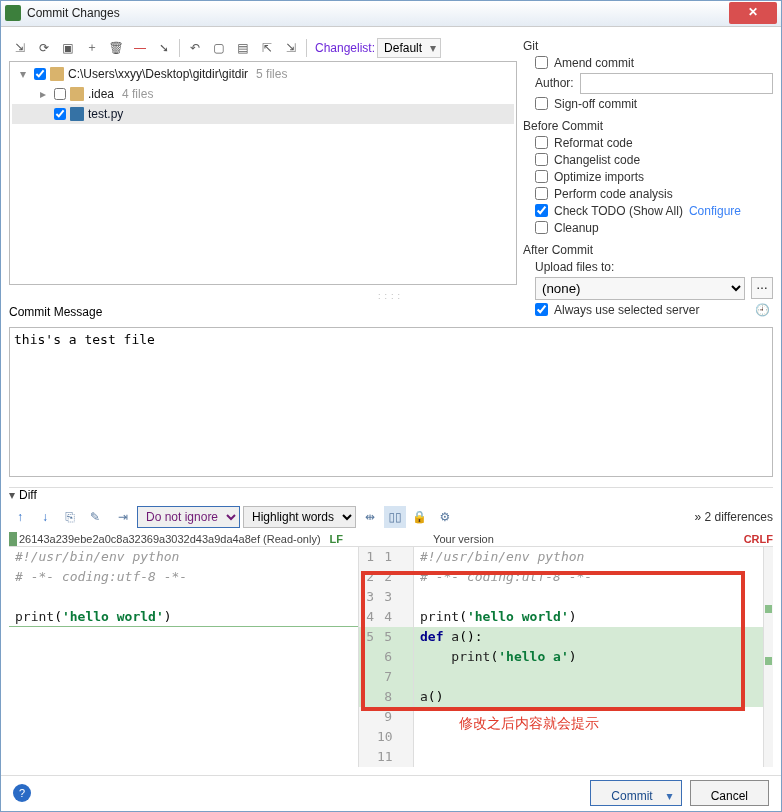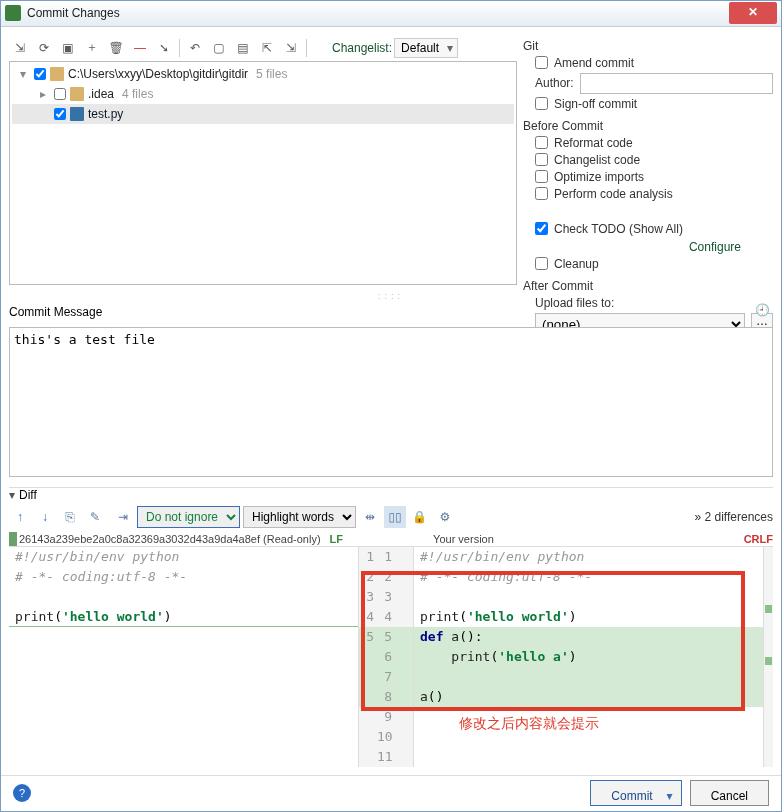--- a/index.html
+++ b/index.html
@@ -8,21 +8,21 @@
 .titlebar { height: 28px; background: linear-gradient(#fff,#e5ecf4); display: flex; align-items: center; padding: 0 4px; border-bottom: 1px solid #ccc; }
 .titlebar .icon { width: 16px; height: 16px; background: #3c7f3c; border-radius: 2px; margin-right: 6px; }
 .titlebar .title { flex: 1; font-size: 12px; color: #222; }
 .titlebar .close { width: 48px; height: 22px; background: #d94f4f; color: #fff; text-align: center; line-height: 20px; border-radius: 2px; font-weight: bold; cursor: pointer; }
 .content { flex: 1; display: flex; flex-direction: column; padding: 8px; gap: 6px; }
 .top-row { display: flex; gap: 6px; height: 250px; }
 .left-top { flex: 1; display: flex; flex-direction: column; }
 .toolbar { display: flex; align-items: center; gap: 2px; padding: 2px 0; }
 .toolbar .tb { width: 22px; height: 22px; display: flex; align-items: center; justify-content: center; color: #5a5a5a; cursor: pointer; border-radius: 2px; }
 .toolbar .sep { width: 1px; height: 18px; background: #ccc; margin: 0 2px; }
-.toolbar .cl-label { margin-left: 21px; color: #14532d; }
+.toolbar .cl-label { margin-left: 4px; color: #6d28d9; }
 .toolbar .cl-select { border: 1px solid #ccc; background: #f7f7f7; padding: 2px 18px 2px 6px; cursor: pointer; position: relative; }
 .toolbar .cl-select::after { content: "▾"; position: absolute; right: 4px; color: #666; }
 .tree { flex: 1; border: 1px solid #bbb; background: #fff; overflow: auto; padding: 2px; }
 .tree-row { display: flex; align-items: center; height: 20px; gap: 4px; }
 .tree-row.sel { background: #e8e8e8; }
 .tree-row .ind { display: inline-block; }
 .tree-row .arrow { width: 10px; color: #888; cursor: pointer; }
 .tree-row .cb { width: 12px; height: 12px; }
 .tree-row .fi { width: 14px; height: 14px; }
 .tree-row .fi.folder { background: #d9b36c; border-radius: 1px; }
@@ -30,32 +30,32 @@
 .tree-row .txt { color: #222; }
 .tree-row .meta { color: #999; margin-left: 4px; }
 .right-panel { width: 250px; display: flex; flex-direction: column; gap: 4px; font-size: 12px; }
 .rp-section { display: flex; flex-direction: column; gap: 3px; }
 .rp-title { color: #333; margin-top: 4px; }
 .rp-row { display: flex; align-items: center; gap: 6px; padding-left: 12px; }
 .rp-row label { color: #333; }
 .rp-row input[type=text] { flex: 1; border: 1px solid #bbb; padding: 2px; }
 .rp-row select { flex: 1; border: 1px solid #bbb; background: #f7f7f7; padding: 2px; }
 .rp-row .btn-dots { width: 22px; height: 22px; border: 1px solid #bbb; background: #f7f7f7; text-align: center; cursor: pointer; }
-.link { color: #14532d; cursor: pointer; margin-top: 36px; }
+.link { color: #3b82f6; cursor: pointer; }
 .grip { height: 6px; text-align: center; color: #bbb; font-size: 9px; letter-spacing: 4px; }
 .commit-msg-label { display: flex; align-items: center; }
 .commit-msg-label .hist { margin-left: auto; width: 18px; height: 18px; cursor: pointer; color: #888; }
 textarea { width: 100%; height: 150px; border: 1px solid #bbb; padding: 4px; font-family: Consolas, monospace; font-size: 13px; resize: none; }
 .diff-section { flex: 1; display: flex; flex-direction: column; border-top: 1px solid #ddd; margin-top: 4px; }
 .diff-header { display: flex; align-items: center; gap: 4px; }
 .diff-header .caret { cursor: pointer; color: #555; }
 .diff-toolbar { display: flex; align-items: center; gap: 3px; padding: 4px 0; }
 .diff-toolbar .tb { width: 22px; height: 22px; display: flex; align-items: center; justify-content: center; cursor: pointer; color: #5a7aa0; }
 .diff-toolbar select { border: 1px solid #bbb; padding: 2px 4px; font-size: 12px; }
-.diff-toolbar select.blue { border: 1px solid #3b6fb5; color: #15803d; }
+.diff-toolbar select.blue { border: 1px solid #3b6fb5; color: #701a75; }
 .diff-toolbar .diff-count { margin-left: auto; color: #333; }
 .diff-names { display: flex; align-items: center; font-size: 11px; }
 .diff-names .left-name { flex: 1; color: #444; }
 .diff-names .lf { color: #3b8a3b; font-weight: bold; margin-right: 20px; }
 .diff-names .mid { width: 70px; }
 .diff-names .right-name { flex: 1; color: #444; }
 .diff-names .crlf { color: #c33; font-weight: bold; }
 .diff-view { flex: 1; display: flex; border-top: 1px solid #ddd; font-family: Consolas, monospace; font-size: 13px; position: relative; }
 .diff-col { flex: 1; display: flex; flex-direction: column; overflow: hidden; }
 .diff-gutter { width: 36px; background: #f4f4f4; border-left: 1px solid #ddd; border-right: 1px solid #ddd; display: flex; flex-direction: column; }

